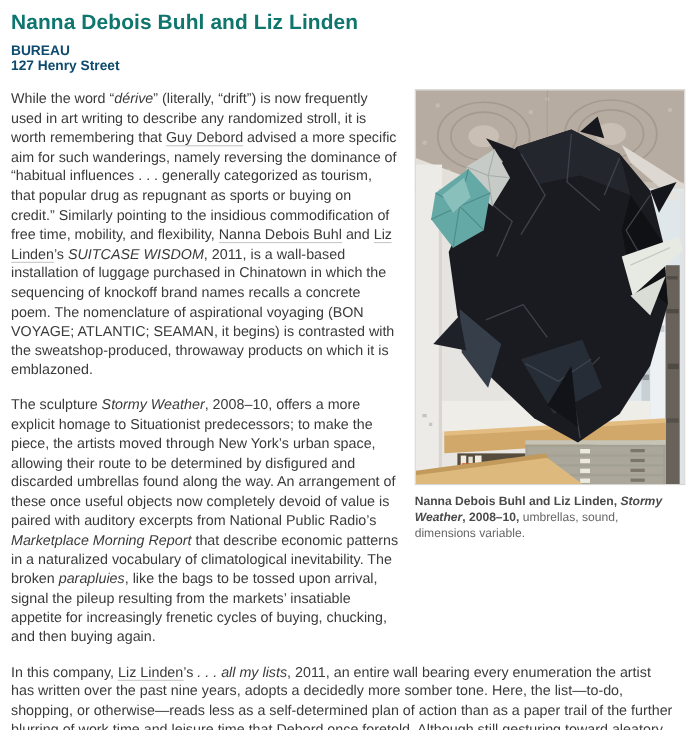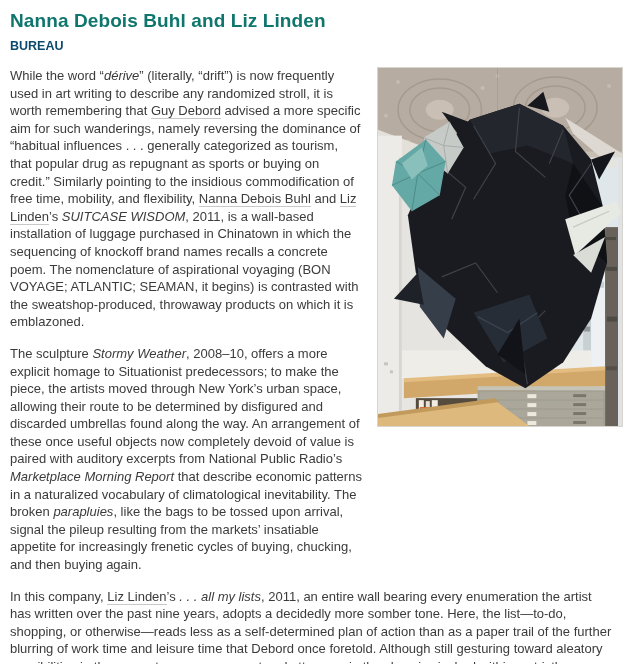--- a/index.html
+++ b/index.html
@@ -39,20 +39,21 @@
 </style>
 </head>
 <body>
 
 <div class="page">
 
   <h1 class="page-title">Nanna Debois Buhl and Liz Linden</h1>
 
   <div class="venue-block">
     <div>BUREAU</div>
+    <div>127 Henry Street</div>
   </div>
 
   <div class="content-row">
 
     <div class="text-col">
       <p><span class="seg-normal">While the word “</span><span class="seg-italic">dérive</span><span class="seg-normal">” (literally, “drift”) is now frequently used in art writing to describe any randomized stroll, it is worth remembering that </span><a class="seg-link" href="#">Guy Debord</a><span class="seg-normal"> advised a more specific aim for such wanderings, namely reversing the dominance of “habitual influences . . . generally categorized as tourism, that popular drug as repugnant as sports or buying on credit.” Similarly pointing to the insidious commodification of free time, mobility, and flexibility, </span><a class="seg-link" href="#">Nanna Debois Buhl</a><span class="seg-normal"> and </span><a class="seg-link" href="#">Liz Linden</a><span class="seg-normal">’s </span><span class="seg-italic">SUITCASE WISDOM</span><span class="seg-normal">, 2011, is a wall-based installation of luggage purchased in Chinatown in which the sequencing of knockoff brand names recalls a concrete poem. The nomenclature of aspirational voyaging (BON VOYAGE; ATLANTIC; SEAMAN, it begins) is contrasted with the sweatshop-produced, throwaway products on which it is emblazoned.</span></p>
       <p><span class="seg-normal">The sculpture </span><span class="seg-italic">Stormy Weather</span><span class="seg-normal">, 2008–10, offers a more explicit homage to Situationist predecessors; to make the piece, the artists moved through New York’s urban space, allowing their route to be determined by disfigured and discarded umbrellas found along the way. An arrangement of these once useful objects now completely devoid of value is paired with auditory excerpts from National Public Radio’s </span><span class="seg-italic">Marketplace Morning Report</span><span class="seg-normal"> that describe economic patterns in a naturalized vocabulary of climatological inevitability. The broken </span><span class="seg-italic">parapluies</span><span class="seg-normal">, like the bags to be tossed upon arrival, signal the pileup resulting from the markets’ insatiable appetite for increasingly frenetic cycles of buying, chucking, and then buying again.</span></p>
     </div>
 
     <div class="figure-col">
@@ -171,19 +172,20 @@
             <polygon points="18,94 48,72 68,94 62,128 34,144 14,118" fill="#64a9a6"></polygon>
             <path d="M40,106 L18,94 M40,106 L48,72 M40,106 L68,94 M40,106 L62,128 M40,106 L34,144 M40,106 L14,118" stroke="#4d8b87" stroke-width="1" fill="none"></path>
             <polygon points="24,96 44,80 50,98 34,112" fill="#8ac0bc"></polygon>
           </g>
 
           <g>
             <polygon points="0,348 118,332 122,337 0,353" fill="#c19a5c"></polygon>
             <polygon points="0,352 120,336 152,360 0,360" fill="#ddb97e"></polygon>
           </g>
         </svg>
+        <figcaption><span class="seg-bold">Nanna Debois Buhl and Liz Linden, </span><span class="seg-bold-italic">Stormy Weather</span><span class="seg-bold">, 2008–10, </span><span class="seg-normal">umbrellas, sound, dimensions variable.</span></figcaption>
       </figure>
     </div>
   </div>
 
   <p class="full-para"><span class="seg-normal">In this company, </span><a class="seg-link" href="#">Liz Linden</a><span class="seg-normal">’s </span><span class="seg-italic">. . . all my lists</span><span class="seg-normal">, 2011, an entire wall bearing every enumeration the artist has written over the past nine years, adopts a decidedly more somber tone. Here, the list—to-do, shopping, or otherwise—reads less as a self-determined plan of action than as a paper trail of the further blurring of work time and leisure time that Debord once foretold. Although still gesturing toward aleatory possibilities in the present, every movement and utterance in the show is cinched within a strictly circumscribed system.</span></p>
 
 </div>
 
 </body></html>

